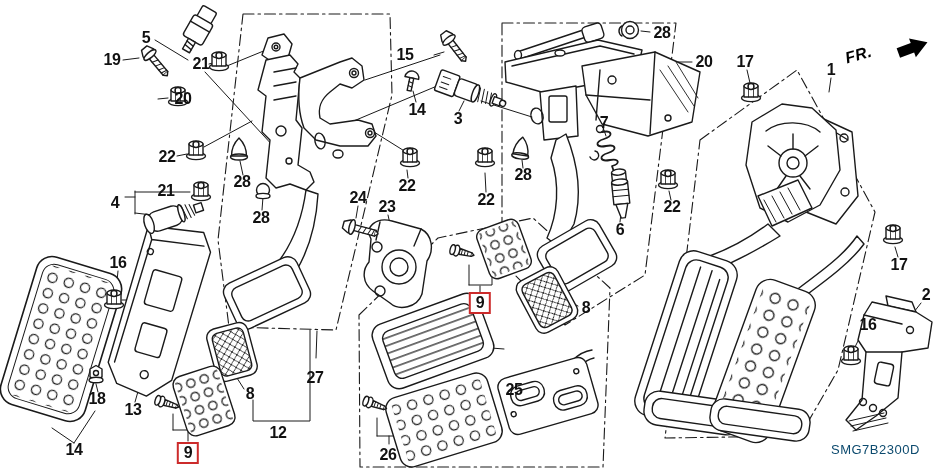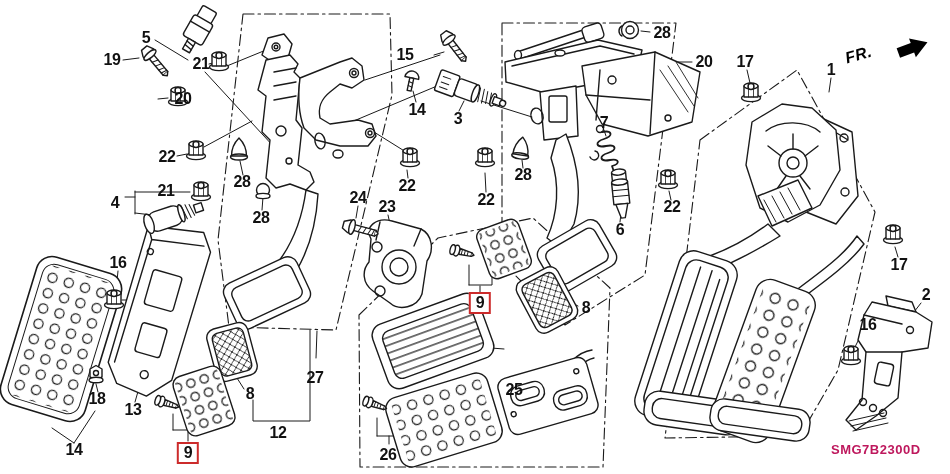--- a/index.html
+++ b/index.html
@@ -18,21 +18,21 @@
     border:2px solid var(--hl,#cc2b2b);
     padding:1px 5px;background:#fff;
   }
   .fr-label{
     position:absolute;left:845px;top:46px;
     font-weight:bold;font-style:italic;font-size:16px;color:#000;
     transform:rotate(-16deg);letter-spacing:0.5px;
   }
   .diagram-code{
     position:absolute;left:831px;top:442px;
-    font-weight:bold;font-size:13px;color:#be185d;letter-spacing:0.5px;
+    font-weight:normal;font-size:13px;color:#0c4a6e;letter-spacing:0.5px;
   }
 </style>
 </head>
 <body>
 
 <div class="stage">
 
 <svg width="950" height="474" viewBox="0 0 950 474">
   <defs>
     <pattern id="xh" width="8" height="8" patternUnits="userSpaceOnUse">

